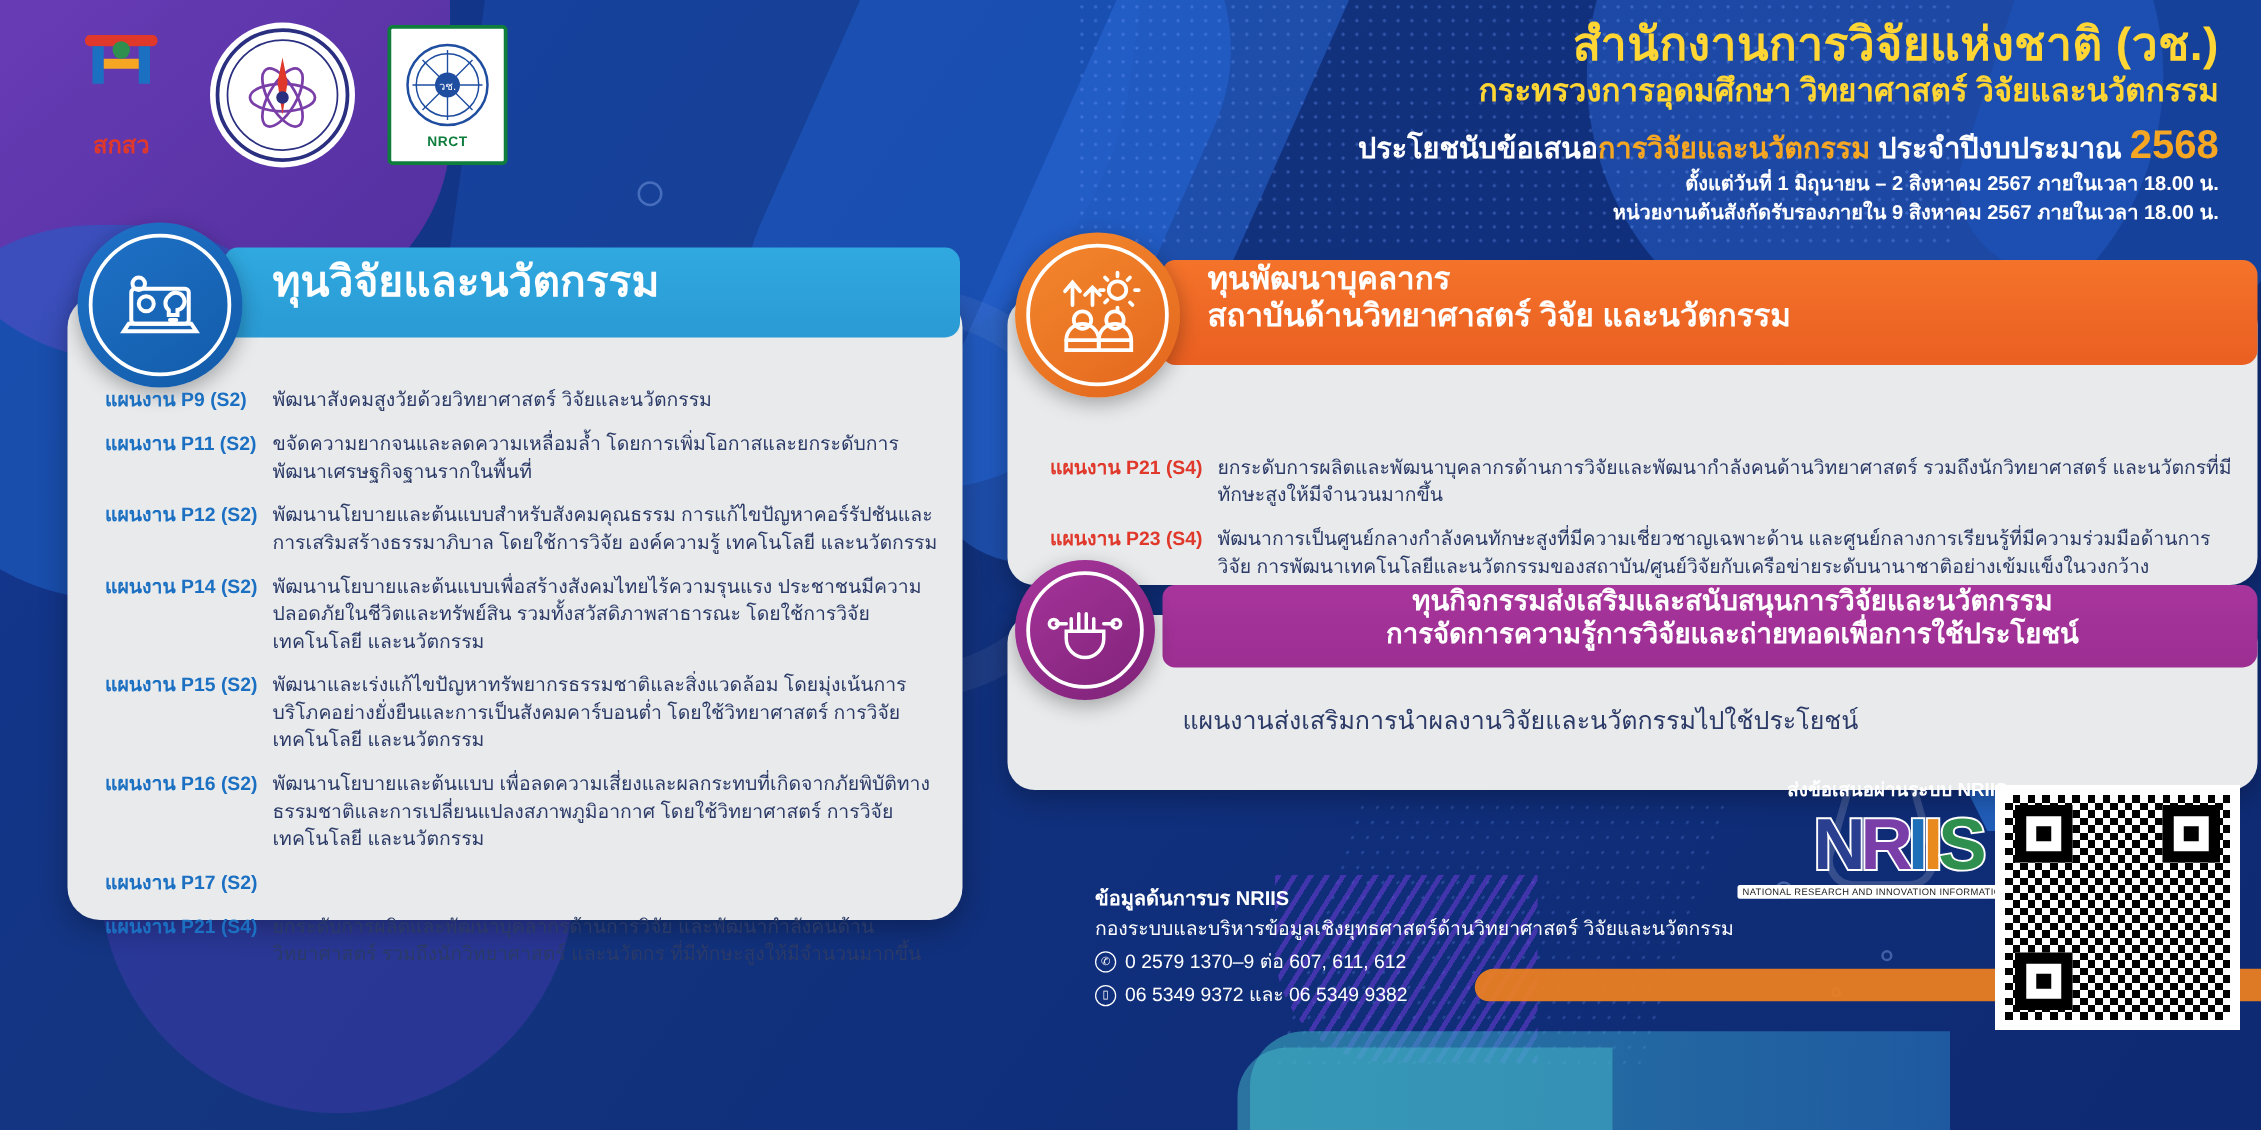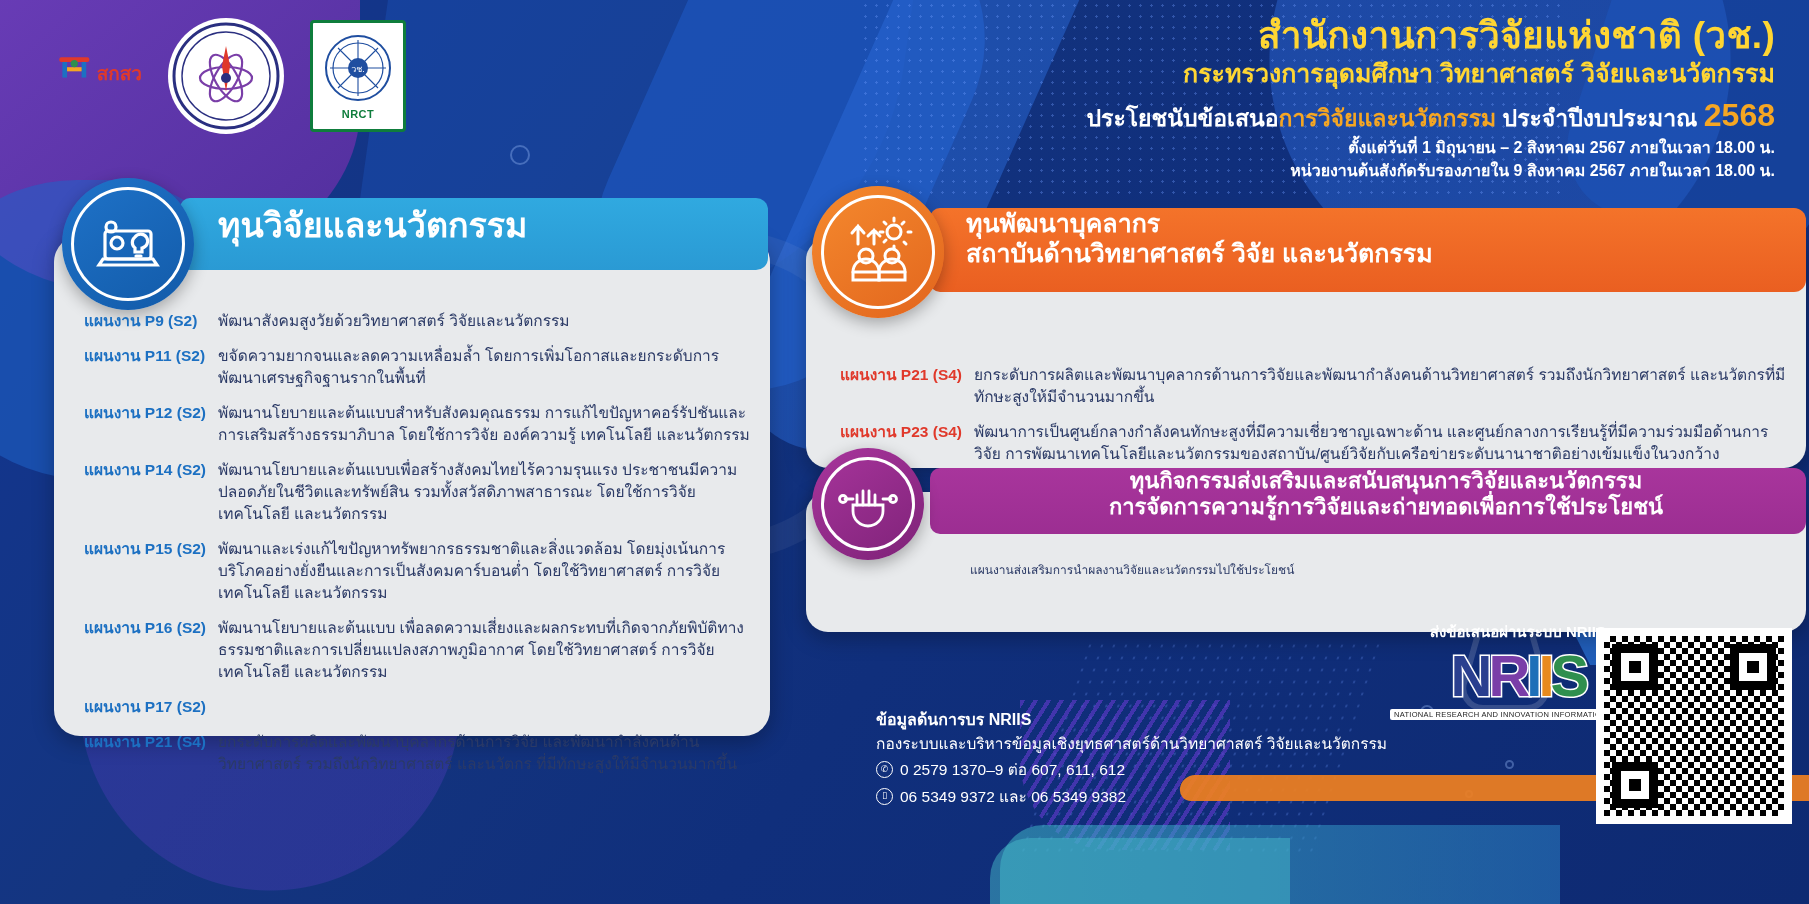--- a/index.html
+++ b/index.html
@@ -51,22 +51,22 @@
   .blue-hex2{left:1610px;top:500px;width:90px;height:90px;background:#3f8ae6;opacity:.55;
     clip-path:polygon(25% 0,75% 0,100% 50%,75% 100%,25% 100%,0 50%);}
   .sci-flask{left:1430px;top:520px;opacity:.16;}
   .sci-leaf{left:1610px;top:490px;opacity:.25;}
   .arrow-up{left:1620px;top:230px;opacity:.22;}
   .corner-tr{right:-40px;top:-60px;width:260px;height:300px;background:#1b56bd;opacity:.5;
     transform:rotate(18deg);border-radius:70px;}
 
   
   .logos{position:absolute;left:52px;top:18px;display:flex;gap:26px;align-items:center;}
-  .logo{background:#fff;border-radius:8px;display:flex;align-items:center;justify-content:space-between;
-        flex-direction:row;}
+  .logo{background:#fff;border-radius:8px;display:flex;align-items:center;justify-content:center;
+        flex-direction:column;}
   .logo-sktw{width:90px;height:112px;background:transparent;}
   .logo-circ{width:116px;height:116px;border-radius:50%;background:#fff;position:relative;
     display:flex;align-items:center;justify-content:center;}
   .logo-nrct{width:96px;height:112px;background:#fff;border:3px solid #0f7d3c;border-radius:4px;
     display:flex;flex-direction:column;align-items:center;justify-content:center;gap:2px;}
   .nrct-label{font-size:11px;font-weight:bold;color:#0f7d3c;letter-spacing:.5px;}
 
   
   .hdr{position:absolute;right:34px;top:14px;text-align:right;line-height:1.18;}
   .hdr .t1{font-size:37px;font-weight:bold;color:#ffd633;letter-spacing:.3px;}
@@ -103,21 +103,21 @@
     background:linear-gradient(145deg,#a8359c,#7e2278);}
 
   
   .rows{position:absolute;}
   .rows-left{left:84px;top:310px;width:672px;}
   .rows-r1{left:840px;top:364px;width:950px;}
   .row{display:flex;margin-bottom:13px;}
   .code{flex:0 0 134px;font-size:15.5px;font-weight:bold;color:#1c70c2;line-height:1.42;}
   .code-red{color:#e0392b;}
   .desc{flex:1;font-size:15.5px;color:#2b3a66;line-height:1.42;}
-  .single-note{position:absolute;left:970px;top:560px;font-size:12px;color:#2b3a66;}
+  .single-note{position:absolute;left:946px;top:560px;font-size:20px;color:#2b3a66;}
 
   
   .nriis-wrap{position:absolute;left:1390px;top:620px;text-align:center;}
   .nriis-cap{font-size:15px;font-weight:bold;color:#ffffff;margin-bottom:4px;}
   .nriis-logo{font-size:58px;font-weight:bold;letter-spacing:-4px;line-height:.95;
     -webkit-text-stroke:3px #ffffff;paint-order:stroke fill;}
   .nriis-logo .n{color:#2a3f8f;} .nriis-logo .r{color:#7a3ea8;}
   .nriis-logo .i{color:#1d6fb8;} .nriis-logo .i2{color:#e88a1e;} .nriis-logo .s{color:#2f8f4e;}
   .nriis-sub{font-size:7.5px;color:#222;background:#fff;display:inline-block;padding:1px 4px;
     letter-spacing:.3px;margin-top:2px;border-radius:2px;}

